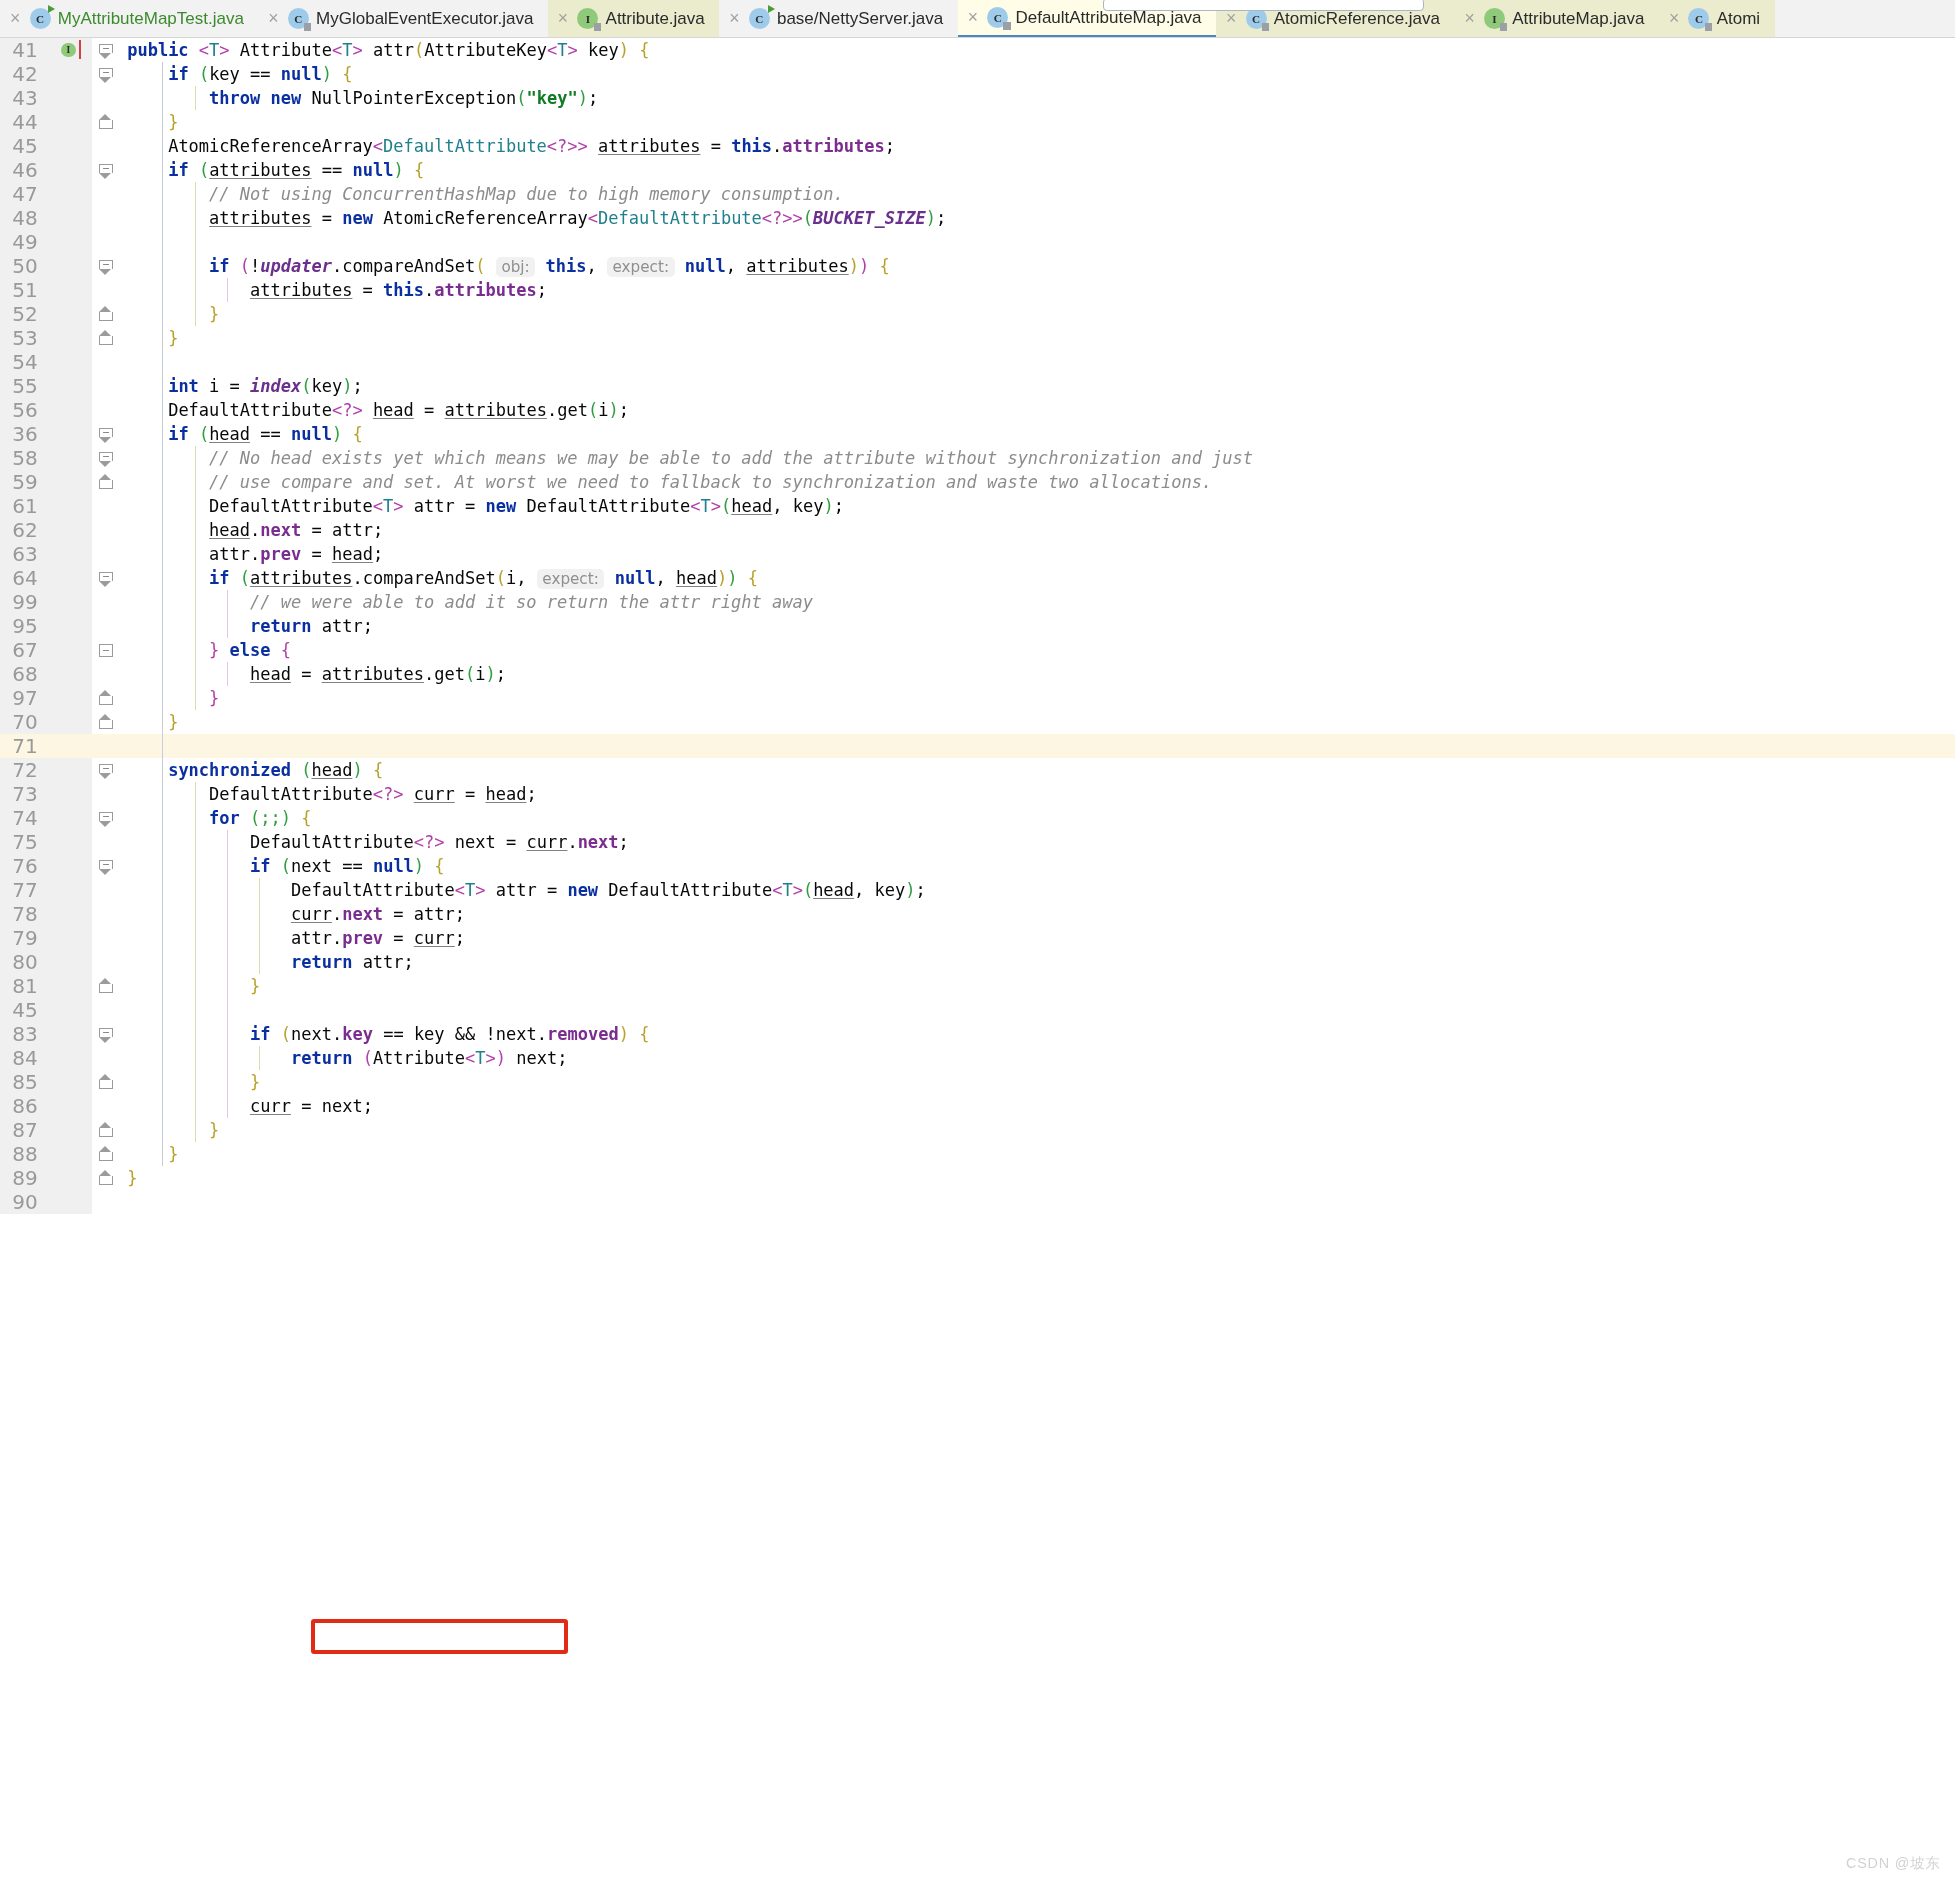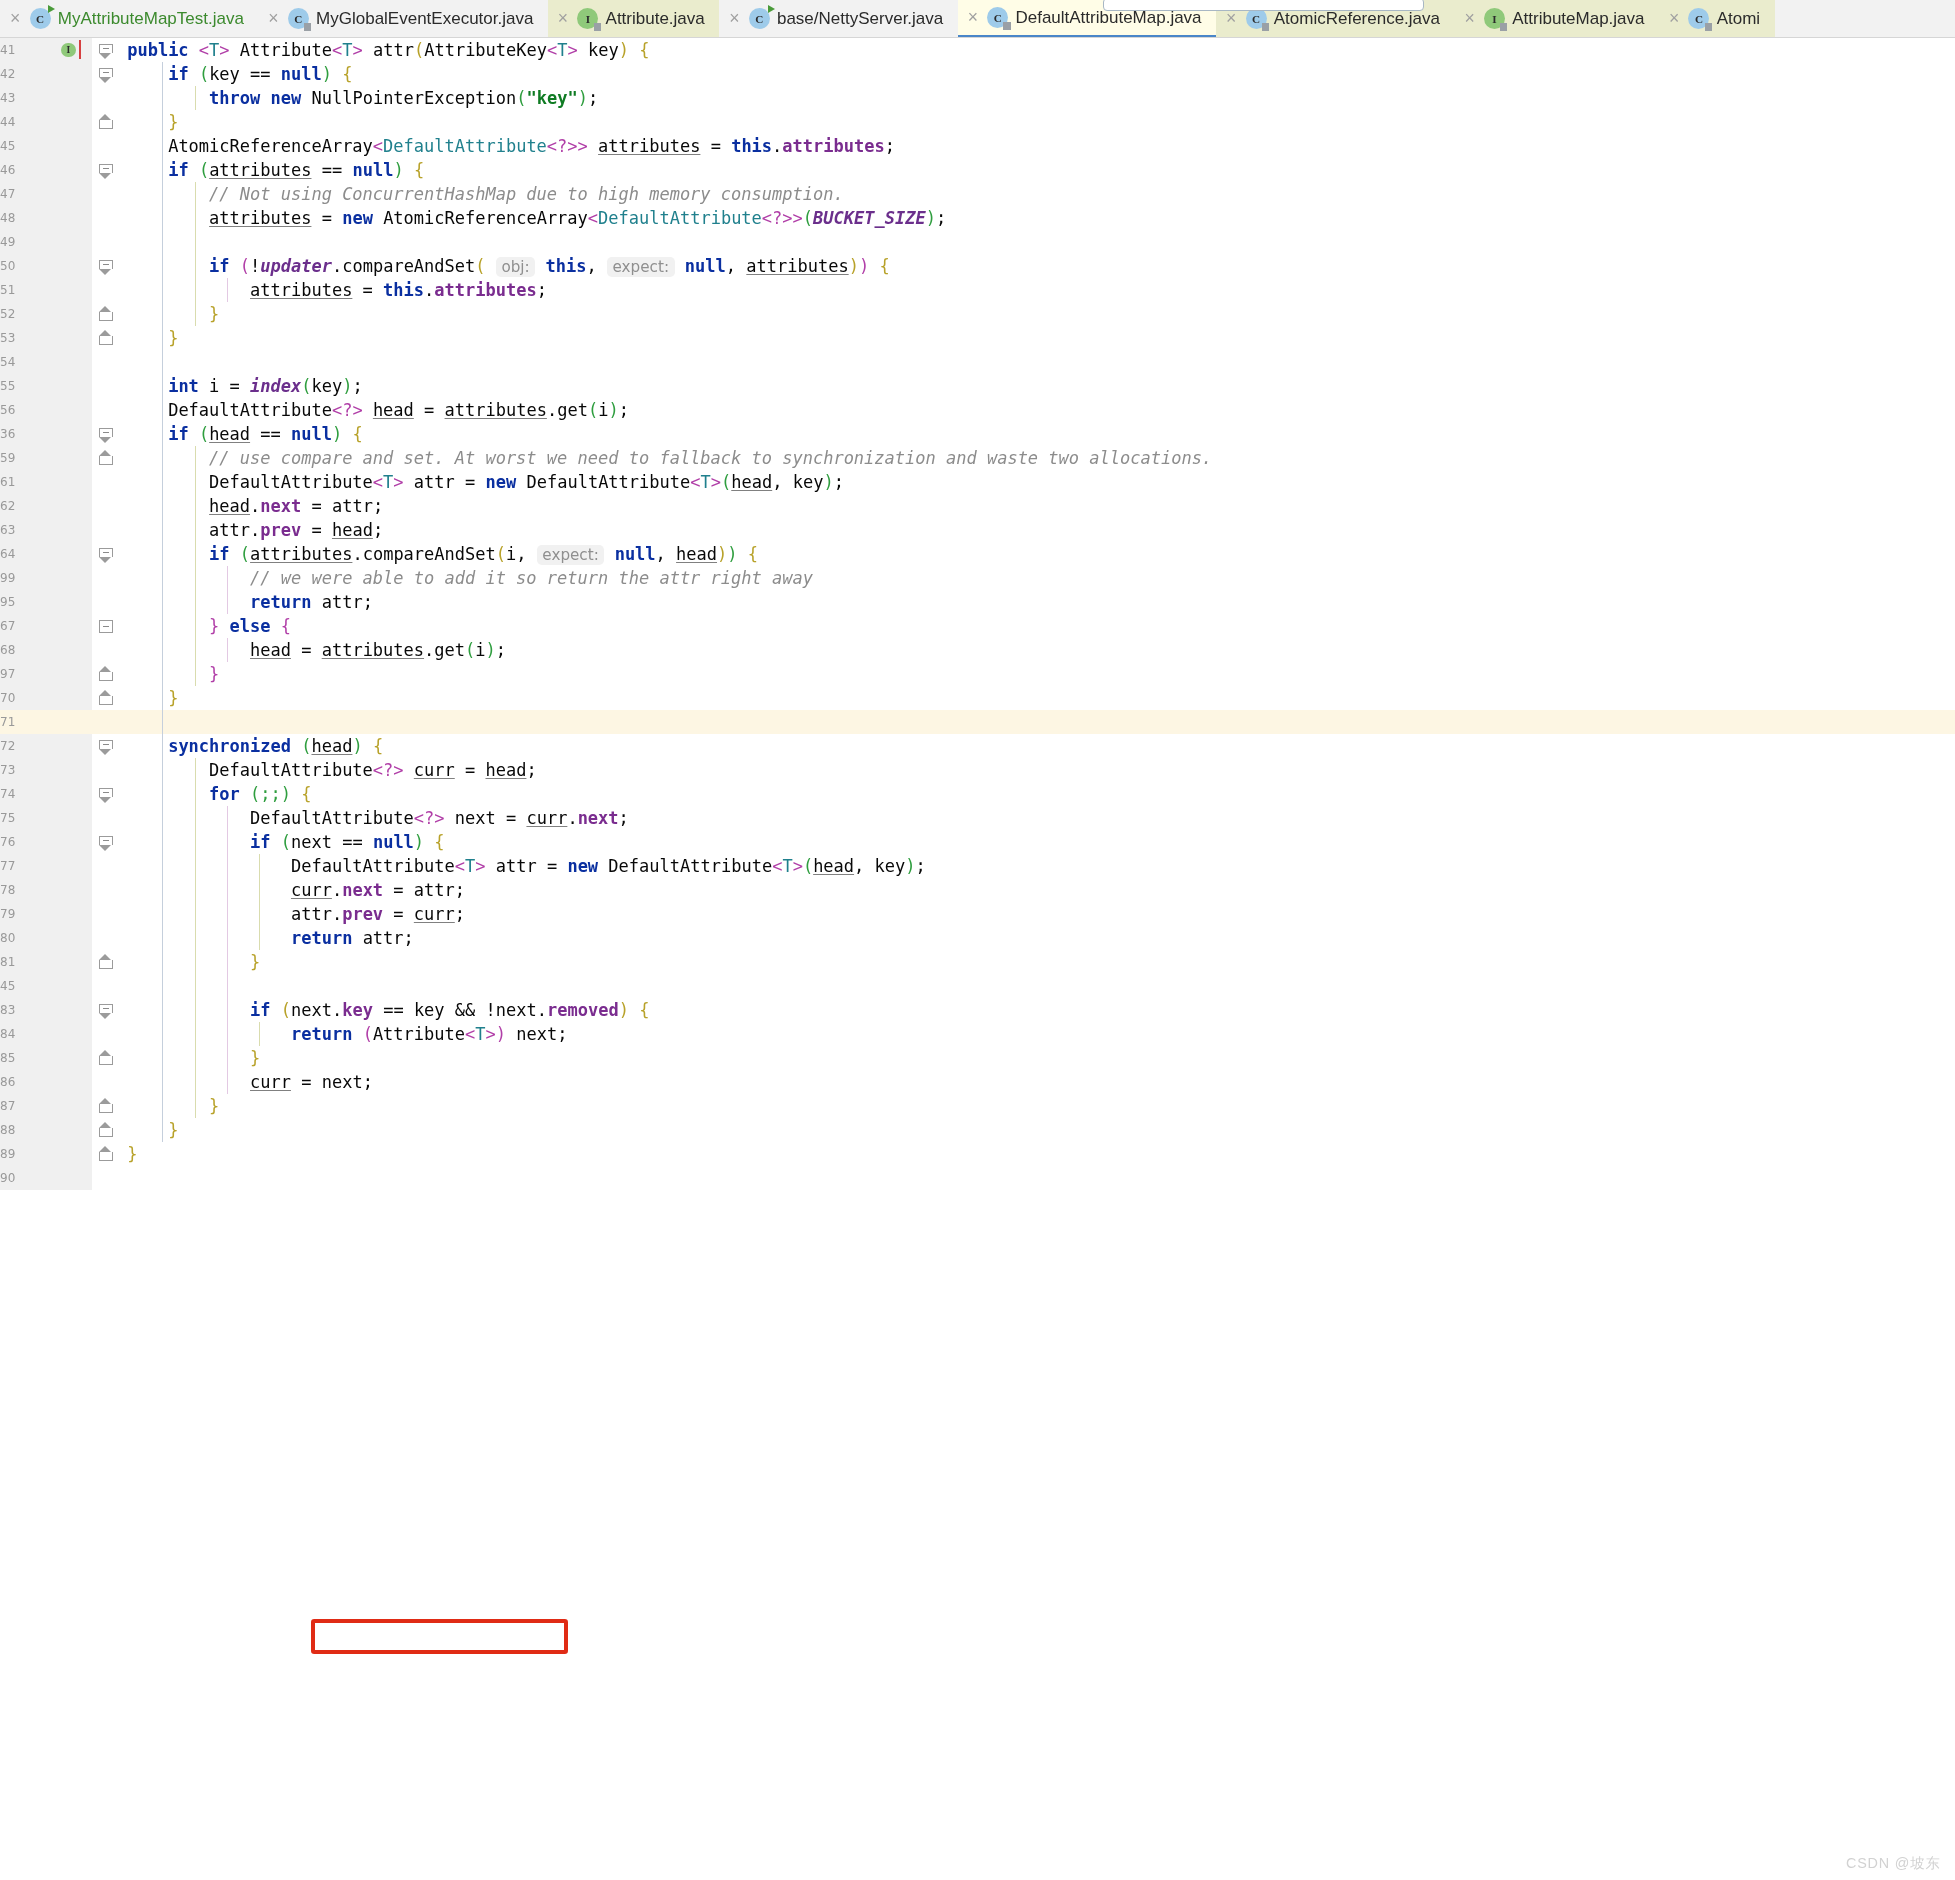--- a/index.html
+++ b/index.html
@@ -116,22 +116,22 @@
     background: #fdf6e3;
   }
   .row.caret .gutter { background: #fdf6e3; }
 
   .gutter {
     width: 58px;
     flex: 0 0 58px;
     background: #f0f0f0;
     color: #999999;
     font-family: "DejaVu Sans", sans-serif;
-    font-size: 12px;
-    text-align: left;
+    font-size: 20px;
+    text-align: center;
     padding-right: 8px;
     box-sizing: border-box;
     line-height: 24px;
     position: relative;
     user-select: none;
   }
   .mark-area {
     width: 34px;
     flex: 0 0 34px;
     background: #f0f0f0;
@@ -483,20 +483,28 @@
 
     <div class="row">
       <div class="gutter">36</div>
       <div class="mark-area"></div>
       <div class="fold-area">
           <span class="fold down"></span>
         </div>
       <div class="code"><span class="iguide ig-blue" style="left:38px"></span>    <span class="kw">if</span> <span class="br3">(</span><span class="undl">head</span> == <span class="kw">null</span><span class="br3">)</span> <span class="br1">{</span></div>
     </div>
 
+    <div class="row">
+      <div class="gutter">58</div>
+      <div class="mark-area"></div>
+      <div class="fold-area">
+          <span class="fold down"></span>
+        </div>
+      <div class="code"><span class="iguide ig-blue" style="left:38px"></span><span class="iguide ig-olive" style="left:71px"></span>        <span class="cmt">// No head exists yet which means we may be able to add the attribute without synchronization and just</span></div>
+    </div>
 
     <div class="row">
       <div class="gutter">59</div>
       <div class="mark-area"></div>
       <div class="fold-area">
           <span class="fold up"></span>
         </div>
       <div class="code"><span class="iguide ig-blue" style="left:38px"></span><span class="iguide ig-olive" style="left:71px"></span>        <span class="cmt">// use compare and set. At worst we need to fallback to synchronization and waste two allocations.</span></div>
     </div>
 

